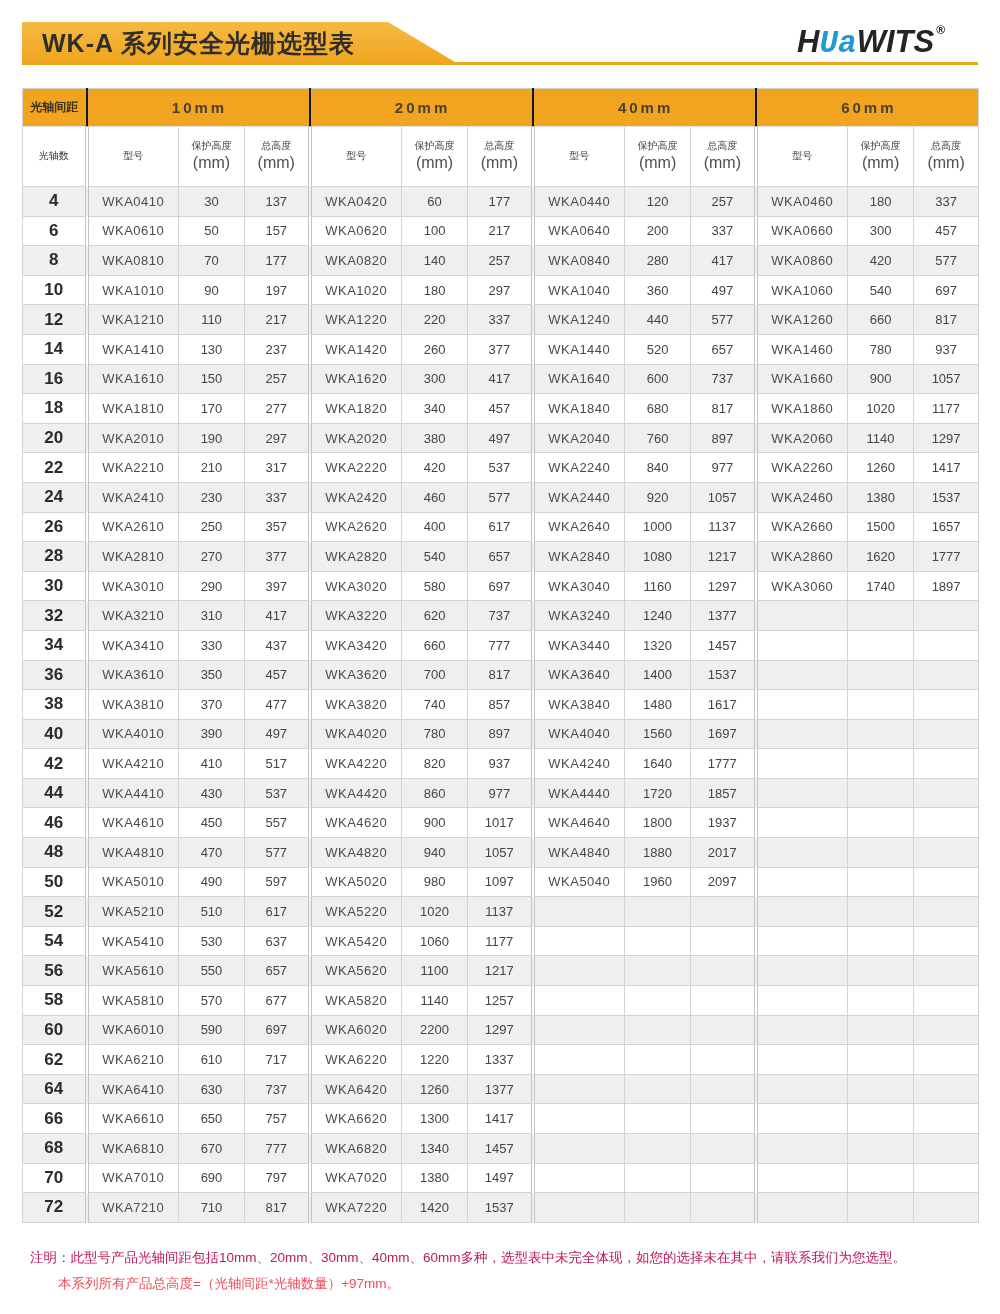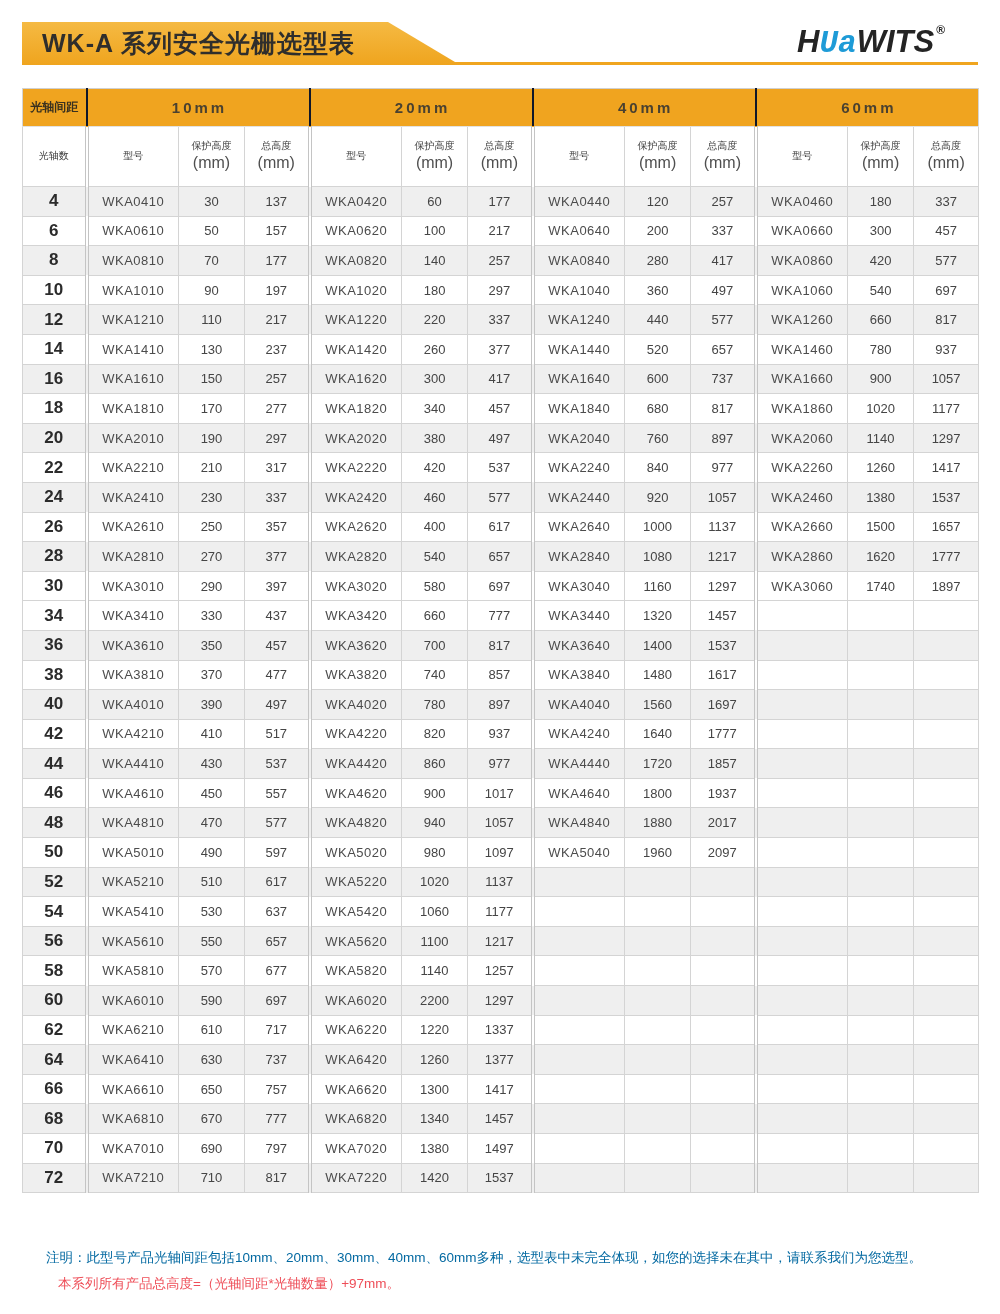--- a/index.html
+++ b/index.html
@@ -34,21 +34,21 @@
   .hd{display:block;font-weight:normal;font-size:10px;color:#3b3b3b;line-height:1.25;}
   .unit{display:block;font-weight:normal;font-size:16px;color:#4f4f4f;line-height:1.25;}
 
   .data-row td{height:28.6px;font-size:13px;color:#454545;background:#ffffff;}
   .data-row.alt td{background:#efefef;}
   .data-row .axis-td{font-size:17px;font-weight:bold;color:#2b2b2b;}
   .data-row .model-td{letter-spacing:.5px;color:#4c4c4c;}
 
   
   .notes{position:absolute;left:30px;top:1249px;font-size:13.5px;line-height:18px;}
-  .note1{color:#0369a1;margin-left:16px;}
+  .note1{color:#be185d;}
   .note2{color:#EE4E58;margin-top:8px;margin-left:28px;}
 </style>
 </head>
 <body>
 
 <div class="page">
 
   <div class="top-line"></div>
 
   <div class="banner">
@@ -337,20 +337,35 @@
           <td class="model-td gb">WKA3020</td>
           <td class="num-td">580</td>
           <td class="num-td">697</td>
           <td class="model-td gb">WKA3040</td>
           <td class="num-td">1160</td>
           <td class="num-td">1297</td>
           <td class="model-td gb">WKA3060</td>
           <td class="num-td">1740</td>
           <td class="num-td">1897</td>
         </tr>
+        <tr class="data-row alt">
+          <td class="axis-td">32</td>
+          <td class="model-td gb">WKA3210</td>
+          <td class="num-td">310</td>
+          <td class="num-td">417</td>
+          <td class="model-td gb">WKA3220</td>
+          <td class="num-td">620</td>
+          <td class="num-td">737</td>
+          <td class="model-td gb">WKA3240</td>
+          <td class="num-td">1240</td>
+          <td class="num-td">1377</td>
+          <td class="model-td gb"></td>
+          <td class="num-td"></td>
+          <td class="num-td"></td>
+        </tr>
         <tr class="data-row">
           <td class="axis-td">34</td>
           <td class="model-td gb">WKA3410</td>
           <td class="num-td">330</td>
           <td class="num-td">437</td>
           <td class="model-td gb">WKA3420</td>
           <td class="num-td">660</td>
           <td class="num-td">777</td>
           <td class="model-td gb">WKA3440</td>
           <td class="num-td">1320</td>

